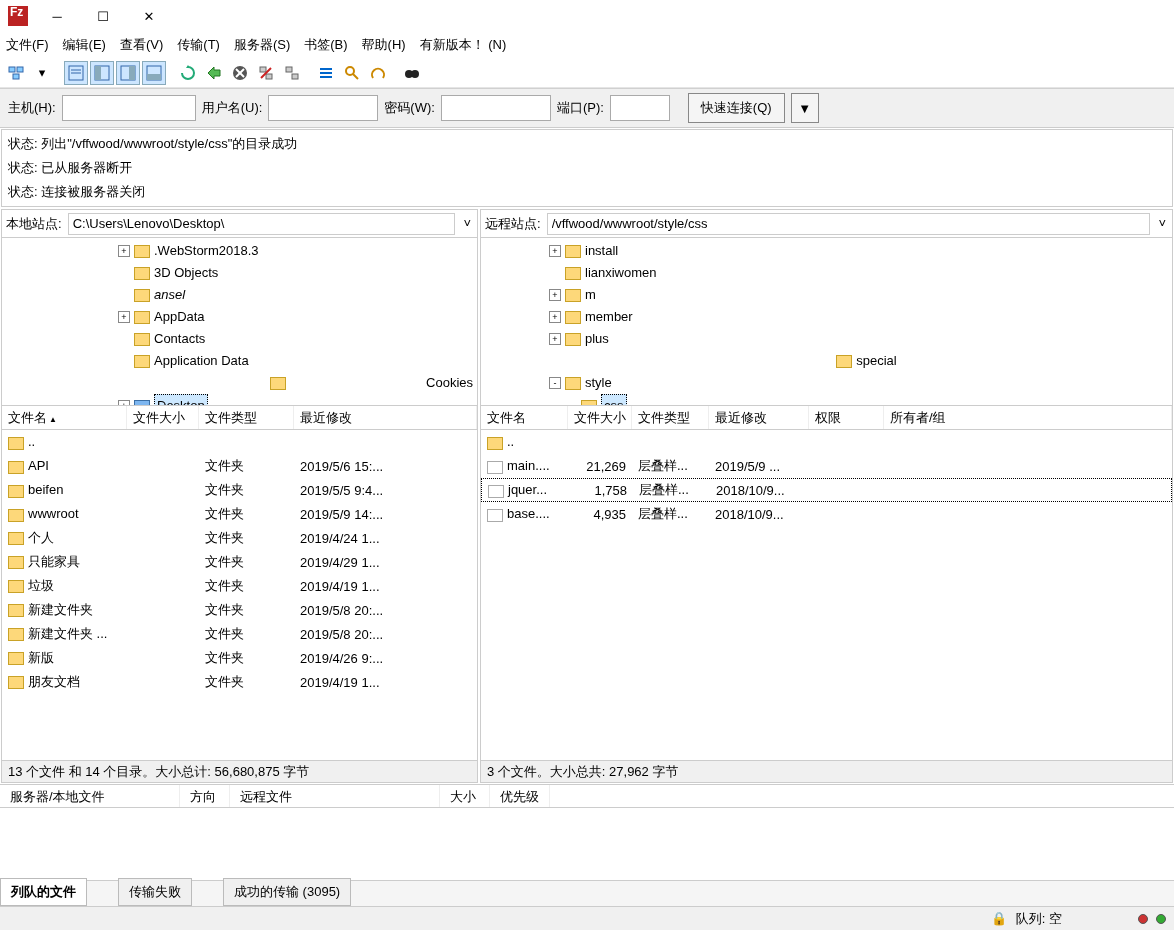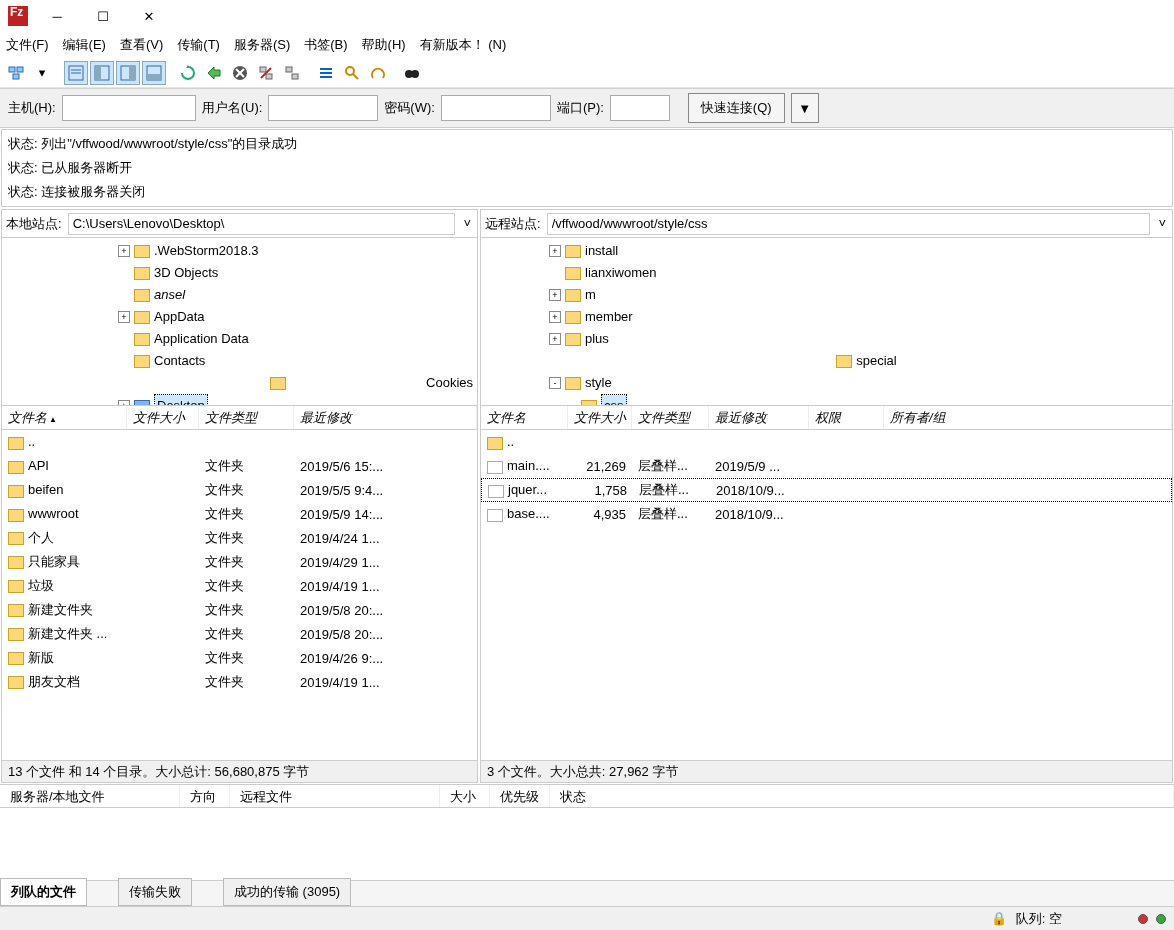--- a/index.html
+++ b/index.html
@@ -31,21 +31,21 @@
 .siterow label { padding: 0 4px; }
 .siterow input { flex: 1; border: 1px solid #ccc; height: 22px; padding: 1px 4px; margin: 0 2px; }
 .tree { flex: 0 0 168px; overflow: auto; border-bottom: 1px solid #ccc; padding: 2px 4px; line-height: 22px; }
 .tree .node { display: flex; align-items: center; white-space: nowrap; }
 .tree .exp { width: 12px; height: 12px; border: 1px solid #888; display: inline-flex; align-items: center; justify-content: center; font-size: 9px; margin-right: 4px; line-height: 1; }
 .tree .noexp { width: 12px; display: inline-block; margin-right: 4px; }
 .tree .folder { width: 16px; height: 13px; background: #fdd87a; border: 1px solid #c9a227; margin-right: 4px; }
 .tree .folder.blue { background: #7db6f0; border-color: #3a6ea5; }
 .tree .sel { background: #cde8ff; border: 1px dotted #000; padding: 0 2px; }
 .listhdr { display: flex; height: 24px; border-bottom: 1px solid #ccc; background: #fff; }
-.listhdr .col { padding: 3px 6px; border-right: 1px solid #eee; overflow: hidden; white-space: nowrap; font-style: italic; }
+.listhdr .col { padding: 3px 6px; border-right: 1px solid #eee; overflow: hidden; white-space: nowrap; }
 .filelist { flex: 1; overflow: auto; }
 .filelist .row { display: flex; height: 24px; align-items: center; }
 .filelist .row.sel { border: 1px dotted #000; }
 .filelist .cell { padding: 0 6px; overflow: hidden; white-space: nowrap; text-overflow: ellipsis; }
 .filelist .fico { width: 16px; height: 13px; background: #fdd87a; border: 1px solid #c9a227; margin-right: 4px; display: inline-block; vertical-align: middle; }
 .filelist .fico.file { background: #fff; border: 1px solid #aaa; }
 .statusline { height: 22px; border-top: 1px solid #ccc; padding: 2px 6px; background: #f0f0f0; }
 .midsection { display: flex; flex-direction: column; }
 .queuehdr { display: flex; height: 24px; border-top: 1px solid #ccc; border-bottom: 1px solid #ccc; background: #fff; }
 .queuehdr .col { padding: 3px 10px; border-right: 1px solid #eee; }
@@ -221,26 +221,26 @@
             <span>ansel</span>
           </div>
           <div class="node" style="padding-left: 112px;">
             <span class="exp">+</span>
             <span class="folder"></span>
             <span>AppData</span>
           </div>
           <div class="node" style="padding-left: 112px;">
             <span class="noexp"></span>
             <span class="folder"></span>
+            <span>Contacts</span>
+          </div>
+          <div class="node" style="padding-left: 112px;">
+            <span class="noexp"></span>
+            <span class="folder"></span>
             <span>Application Data</span>
-          </div>
-          <div class="node" style="padding-left: 112px;">
-            <span class="noexp"></span>
-            <span class="folder"></span>
-            <span>Contacts</span>
           </div>
           <div class="node" style="padding-left: 112px; justify-content: space-between;">
             <span class="noexp"></span>
             <span class="folder"></span>
             <span>Cookies</span>
           </div>
           <div class="node" style="padding-left: 112px;">
             <span class="exp">+</span>
             <span class="folder blue"></span>
             <span class="sel">Desktop</span>
@@ -409,21 +409,20 @@
   </div>
 </div>
 </div>
 
 <div class="queuehdr">
   <div class="col" style="width:180px">服务器/本地文件</div>
   <div class="col" style="width:50px">方向</div>
   <div class="col" style="width:210px">远程文件</div>
   <div class="col" style="width:50px">大小</div>
   <div class="col" style="width:60px">优先级</div>
-  <div class="col" style="flex:1">状态</div>
 </div>
 <div class="queuebody"></div>
 
 <div class="tabs">
   <div class="tab active">列队的文件</div>
   <div class="tab">传输失败</div>
   <div class="tab">成功的传输 (3095)</div>
 </div>
 
 <div class="bottombar">

